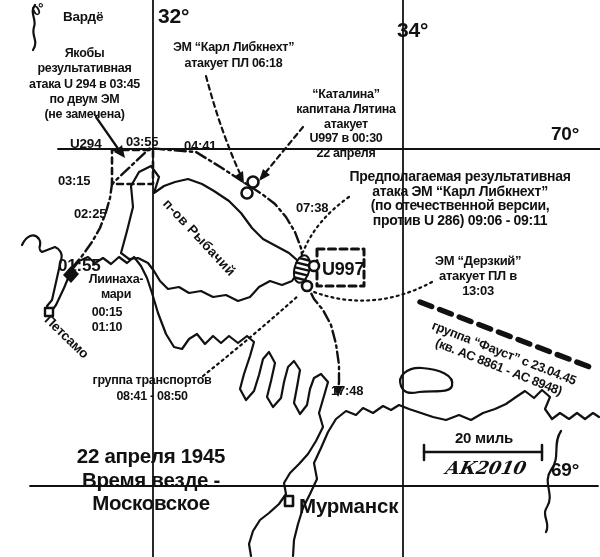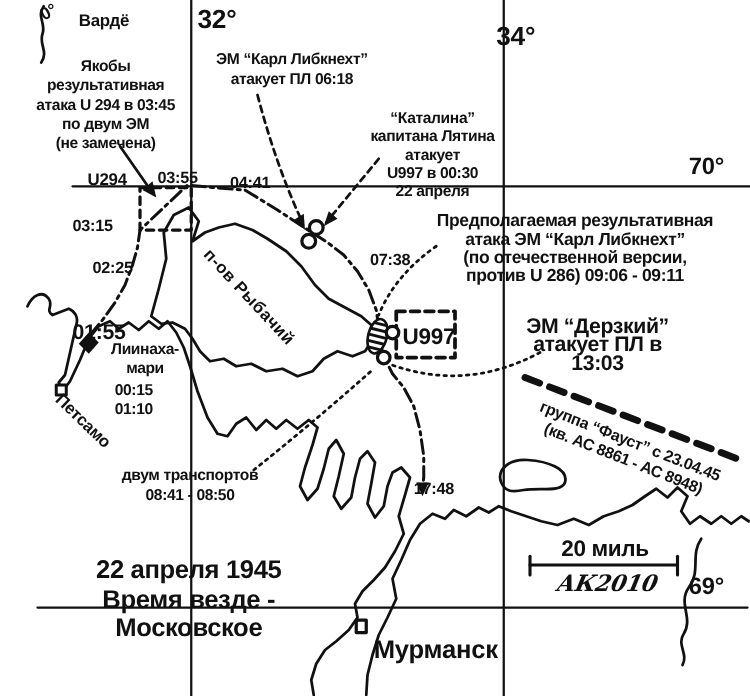--- a/index.html
+++ b/index.html
@@ -105,33 +105,33 @@
     <div>22 апреля</div>
   </div>
 
   <div class="blk" style="left:334px;top:169px;width:252px;font-size:14px;line-height:14.7px;">
     <div>Предполагаемая результативная</div>
     <div>атака ЭМ “Карл Либкнехт”</div>
     <div>(по отечественной версии,</div>
     <div>против U 286) 09:06 - 09:11</div>
   </div>
 
-  <div class="blk" style="left:408px;top:253px;width:140px;font-size:17px;line-height:15px;">
+  <div class="blk" style="left:408px;top:253px;width:140px;font-size:13px;line-height:15px;">
     <div>ЭМ “Дерзкий”</div>
     <div>атакует ПЛ в</div>
     <div>13:03</div>
   </div>
 
   <div class="blk rot" style="left:414px;top:309px;width:200px;font-size:12.8px;line-height:15px;transform:rotate(21.5deg);">
     <div>группа “Фауст” с 23.04.45</div>
     <div>(кв. АС 8861 - АС 8948)</div>
   </div>
 
   <div class="blk" style="left:57px;top:372px;width:190px;font-size:12.5px;line-height:16.2px;">
-    <div>двум транспортов</div>
+    <div>группа транспортов</div>
     <div>08:41 - 08:50</div>
   </div>
 
   <div class="t" style="left:70px;top:136px;font-size:13.5px;">U294</div>
   <div class="t" style="left:322px;top:259px;font-size:18px;">U997</div>
 
   <div class="t" style="left:126px;top:134px;font-size:13px;">03:55</div>
   <div class="t" style="left:184px;top:138px;font-size:13px;">04:41</div>
   <div class="t" style="left:58px;top:173px;font-size:13px;">03:15</div>
   <div class="t" style="left:74px;top:206px;font-size:13px;">02:25</div>
@@ -144,23 +144,23 @@
     <div>мари</div>
   </div>
   <div class="blk" style="left:78px;top:305px;width:58px;font-size:12.5px;line-height:14.5px;">
     <div>00:15</div>
     <div>01:10</div>
   </div>
 
   <div class="t rot" style="left:52px;top:312px;font-size:13.5px;transform:rotate(44deg);">Петсамо</div>
   <div class="t rot" style="left:171px;top:196px;font-size:13.5px;letter-spacing:0.5px;transform:rotate(47deg);">п-ов Рыбачий</div>
 
-  <div class="t" style="left:299px;top:494px;font-size:20.5px;margin-top:14px;">Мурманск</div>
+  <div class="t" style="left:299px;top:494px;font-size:20.5px;">Мурманск</div>
 
-  <div class="blk" style="left:424px;top:429px;width:120px;font-size:18px;">20 миль</div>
+  <div class="blk" style="left:424px;top:429px;width:120px;font-size:15px;">20 миль</div>
   <div class="t sig" style="left:446px;top:457px;font-size:18px;">АК2010</div>
 
   <div class="blk" style="left:25px;top:444px;width:252px;font-size:20.5px;line-height:23.5px;">
     <div>22 апреля 1945</div>
     <div>Время везде -</div>
     <div>Московское</div>
   </div>
 
 </div>
 

